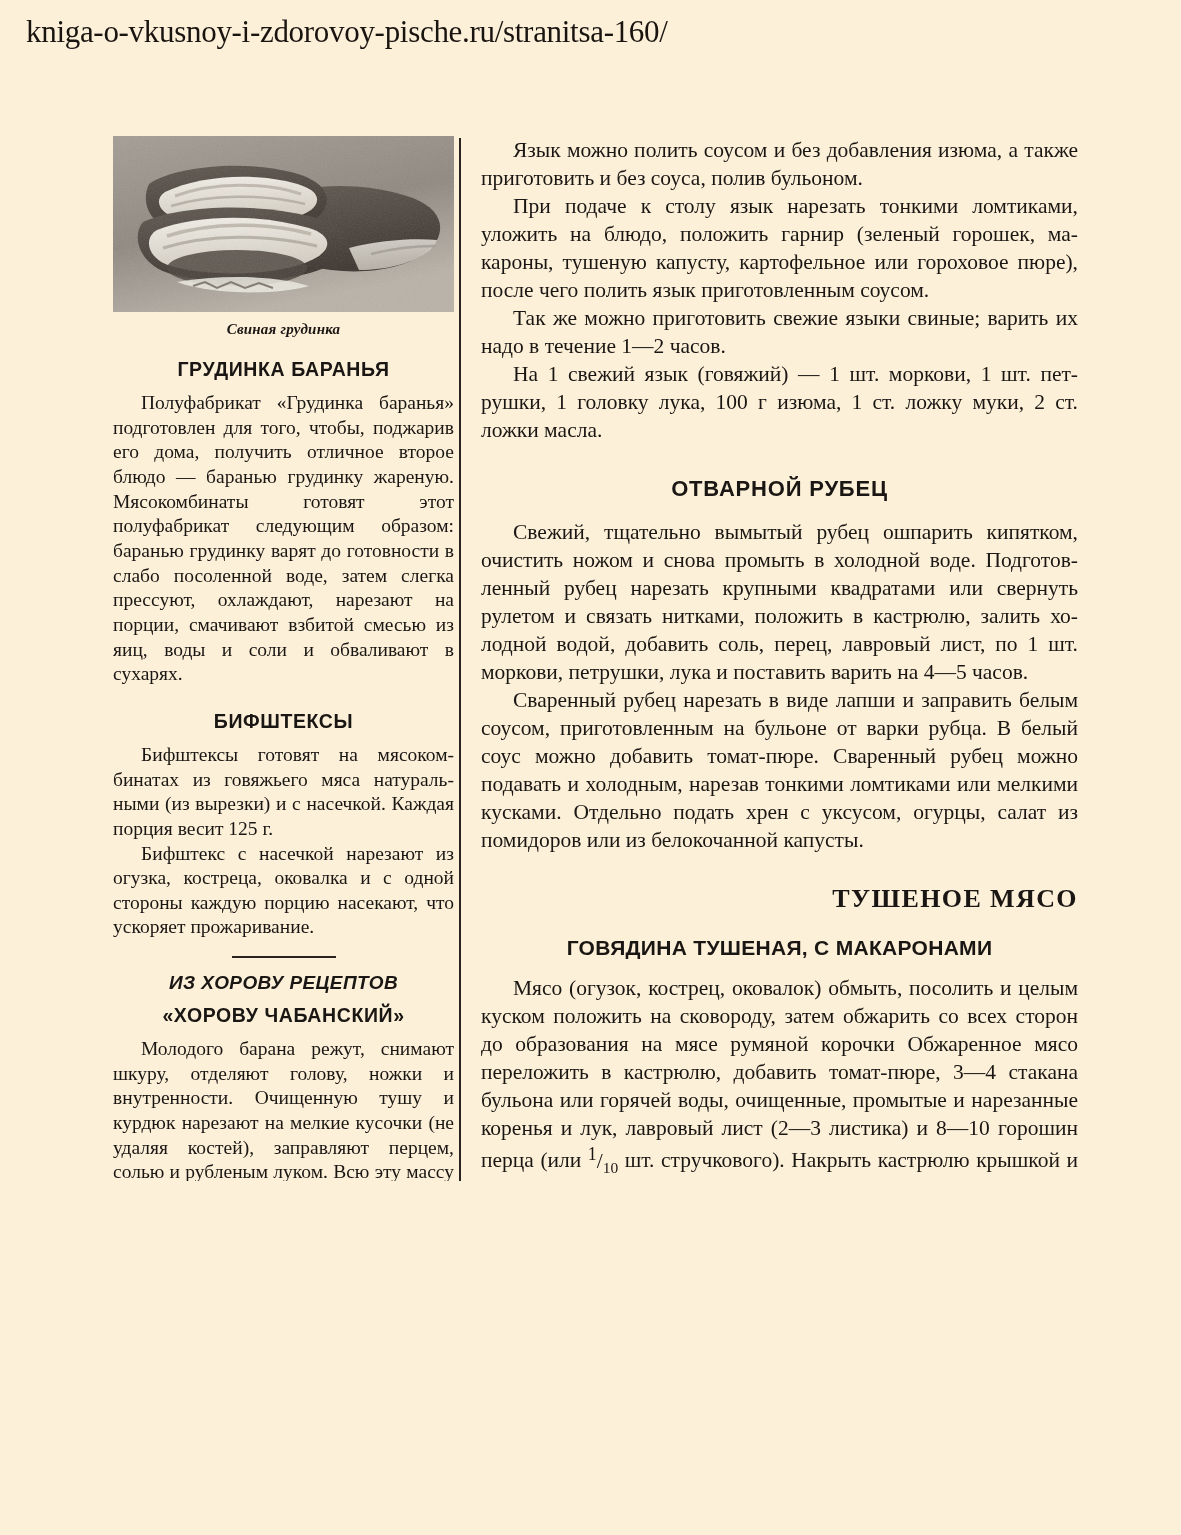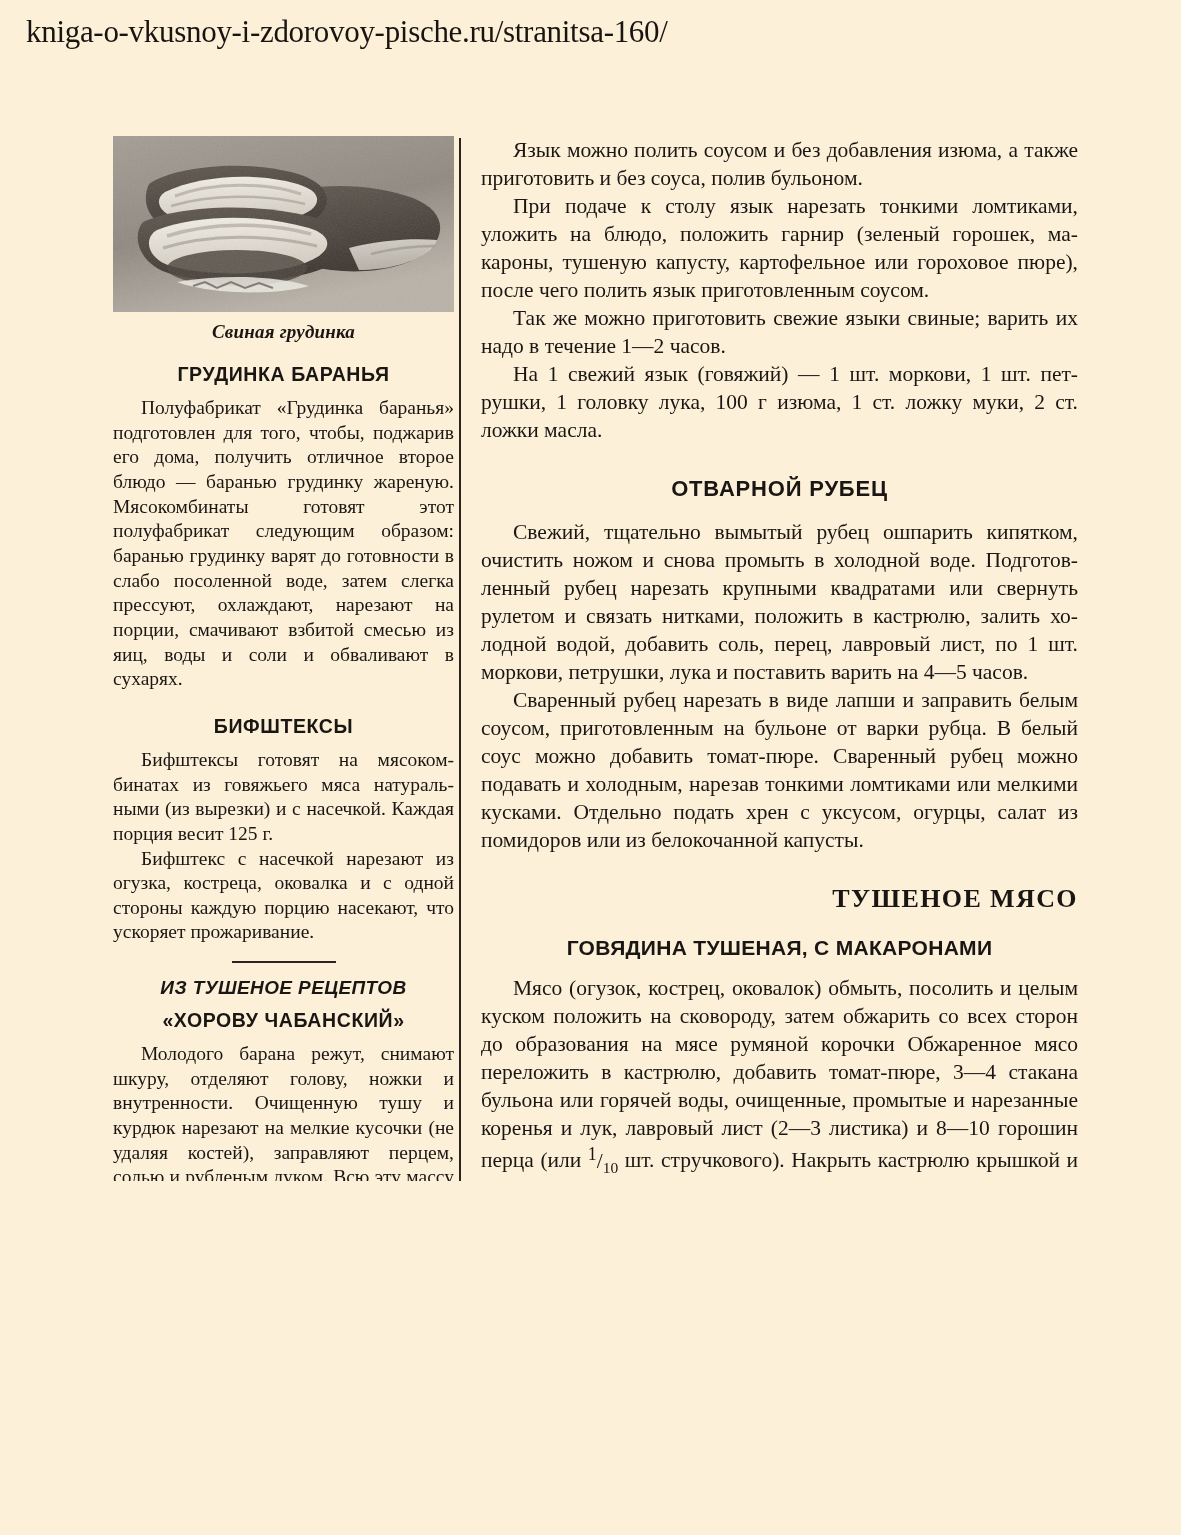--- a/index.html
+++ b/index.html
@@ -70,21 +70,21 @@
     position: relative;
     overflow: hidden;
     background: #8d8780;
   }
   .photo-frame svg { display: block; }
   .photo-caption {
     margin-top: 9px;
     text-align: center;
     font-style: italic;
     font-weight: bold;
-    font-size: 19px;
+    font-size: 15px;
     letter-spacing: 0.2px;
   }
 
   
   h2.recipe-title {
     font-family: "Liberation Sans", "DejaVu Sans", sans-serif;
     font-weight: bold;
     font-size: 19.5px;
     text-align: center;
     margin: 20px 0 10px 0;
@@ -243,21 +243,21 @@
 
       <h2 class="recipe-title">ГРУДИНКА БАРАНЬЯ</h2>
       <p class="body">Полуфабрикат «Грудинка бара­нья» подготовлен для того, чтобы, поджарив его дома, получить отлич­ное второе блюдо — баранью грудин­ку жареную. Мясокомбинаты готовят этот полуфабрикат следующим обра­зом: баранью грудинку варят до го­товности в слабо посоленной воде, затем слегка прессуют, охлаждают, нарезают на порции, смачивают взби­той смесью из яиц, воды и соли и об­валивают в сухарях.</p>
 
       <h2 class="recipe-title tight">БИФШТЕКСЫ</h2>
       <p class="body">Бифштексы готовят на мясоком­бинатах из говяжьего мяса натураль­ными (из вырезки) и с насечкой. Каж­дая порция весит 125 г.</p>
       <p class="body">Бифштекс с насечкой нарезают из огузка, костреца, оковалка и с одной стороны каждую порцию насекают, что ускоряет прожаривание.</p>
 
       <div class="rule"></div>
 
-      <div class="old-recipes-label">ИЗ ТУШЕНОЕ РЕЦЕПТОВ</div>
+      <div class="old-recipes-label">ИЗ ХОРОВУ РЕЦЕПТОВ</div>
       <h2 class="recipe-title" style="margin-top:6px">«ХОРОВУ ЧАБАНСКИЙ»</h2>
       <p class="body">Молодого барана режут, снимают шкуру, отделяют голову, ножки и внутренности. Очищенную тушу и курдюк нарезают на мелкие кусочки (не удаляя костей), заправляют пер­цем, солью и рубленым луком. Всю эту массу вкладывают в тщательно очищенный от пленки и хорошо про­мытый желудок барана и зашивают или завязывают с обоих концов. На рыхлой земле делают углубление в 10—15 см по размеру приготовленно­го бараньего желудка. В углублении разводят огонь для предварительной сушки земли. На образовавшийся пе­пел кладут наполненный желудок, равномерно засыпают землей (слоем в 2—3 см) и на ней разводят огонь. По готовности (через 6—8 часов) напол­ненный готовый хорову вынимают, очищают от пепла, кладут на лаваш, разделяют на куски и подают.</p>
 
     </div>
 
     <div class="col-right">
 
       <p class="body">Язык можно полить соусом и без добавления изюма, а также приготовить и без соуса, полив бульоном.</p>
       <p class="body">При подаче к столу язык нарезать тонкими ломтиками, уложить на блюдо, положить гарнир (зеленый горошек, ма­кароны, тушеную капусту, картофельное или гороховое пю­ре), после чего полить язык приготовленным соусом.</p>
       <p class="body">Так же можно приготовить свежие языки свиные; варить их надо в течение 1—2 часов.</p>

